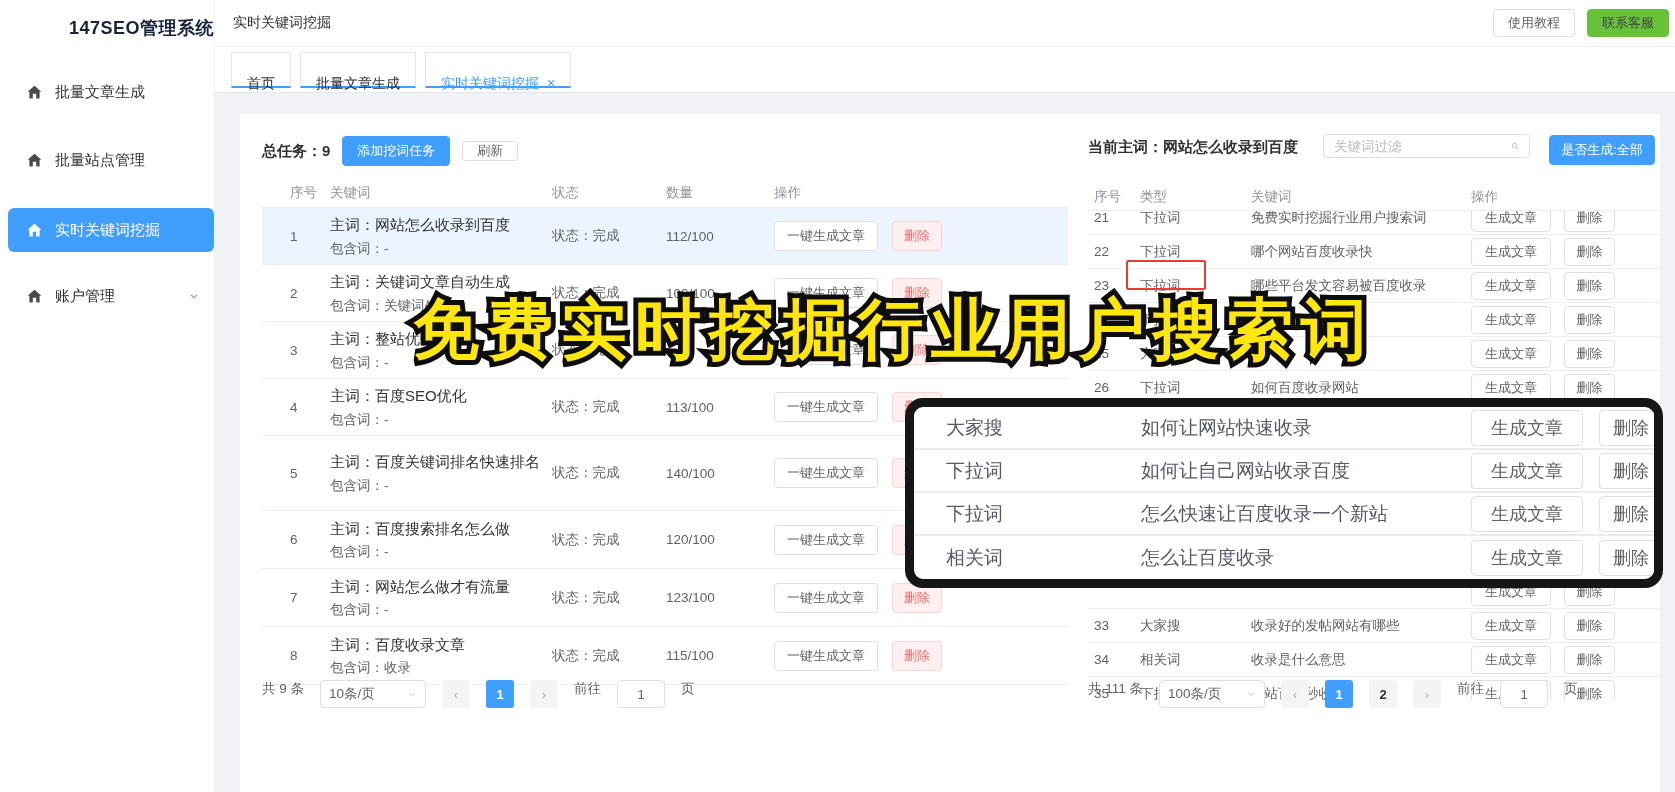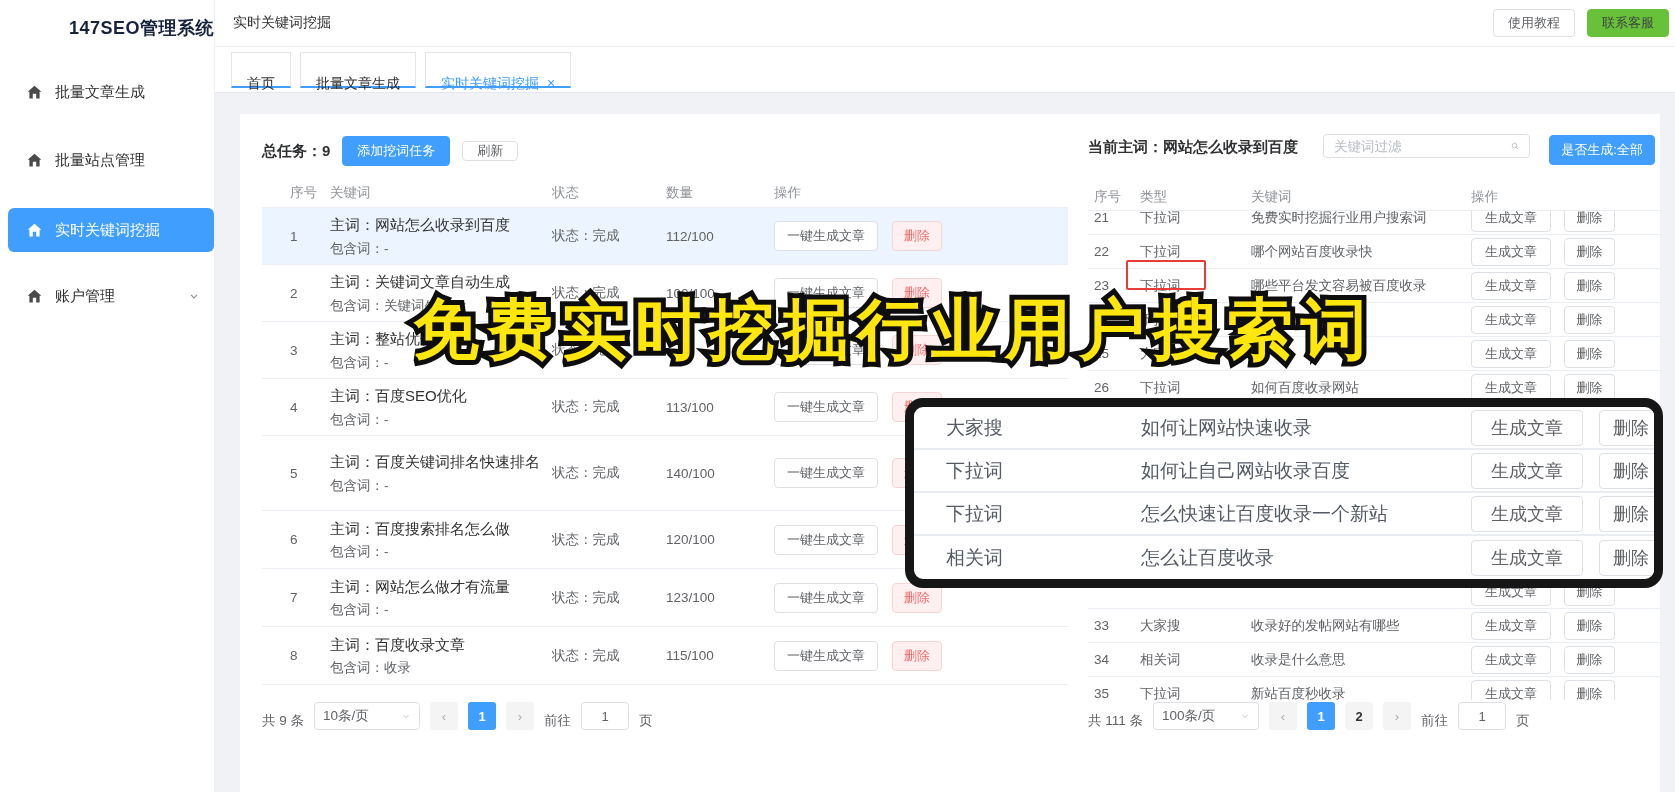--- a/index.html
+++ b/index.html
@@ -44,21 +44,21 @@
   .t-row:nth-child(n+6) { height:58px; }
   .t-row.hl { background:#ecf5ff; }
   .t-kw-main { font-size:15px; font-weight:normal; color:#303133; line-height:1.45; }
   .t-kw-sub { font-size:13.5px; color:#606266; margin-top:4px; }
   .t-ops { display:flex; gap:14px; align-items:center; }
   .btn.gen { width:104px; height:30px; padding:0; }
   .btn.gen-s { width:80px; height:28px; padding:0; }
   .btn.danger { background:#fef0f0; border-color:#f9d4d4; color:#f56c6c; width:50px; height:30px; padding:0; }
   .btn.danger-s { width:51px; height:28px; padding:0; }
   
-  .pager { position:absolute; top:588px; left:0; display:flex; align-items:flex-end; gap:10px; font-size:13.5px; color:#606266; }
+  .pager { position:absolute; top:566px; left:0; display:flex; align-items:flex-start; gap:16px; font-size:13.5px; color:#606266; }
   .pg-select { width:106px; height:28px; border:1px solid #dcdfe6; border-radius:4px; display:flex; align-items:center; padding:0 8px; color:#606266; justify-content:space-between; cursor:pointer; background:#fff;}
   .pg-select .chev { width:10px; height:10px; stroke:#c0c4cc; fill:none; stroke-width:2; }
   .pg-box { min-width:28px; height:28px; border-radius:3px; background:#f4f4f5; color:#a8abb2; display:flex; align-items:center; justify-content:center; font-size:13px; cursor:pointer; padding:0 4px;}
   .pg-box.page { color:#303133; font-weight:bold; }
   .pg-box.active { background:#409EFF; color:#fff; }
   .pg-input { width:48px; height:28px; border:1px solid #dcdfe6; border-radius:4px; text-align:center; font-size:13px; color:#606266; background:#fff; }
   
   .panel-right { position:absolute; left:848px; top:0; width:572px; height:100%; }
   .k-toolbar { position:absolute; top:24px; left:0; right:0; display:flex; align-items:center; }
   .k-current { font-size:15px; font-weight:bold; color:#303133; white-space:nowrap; }

